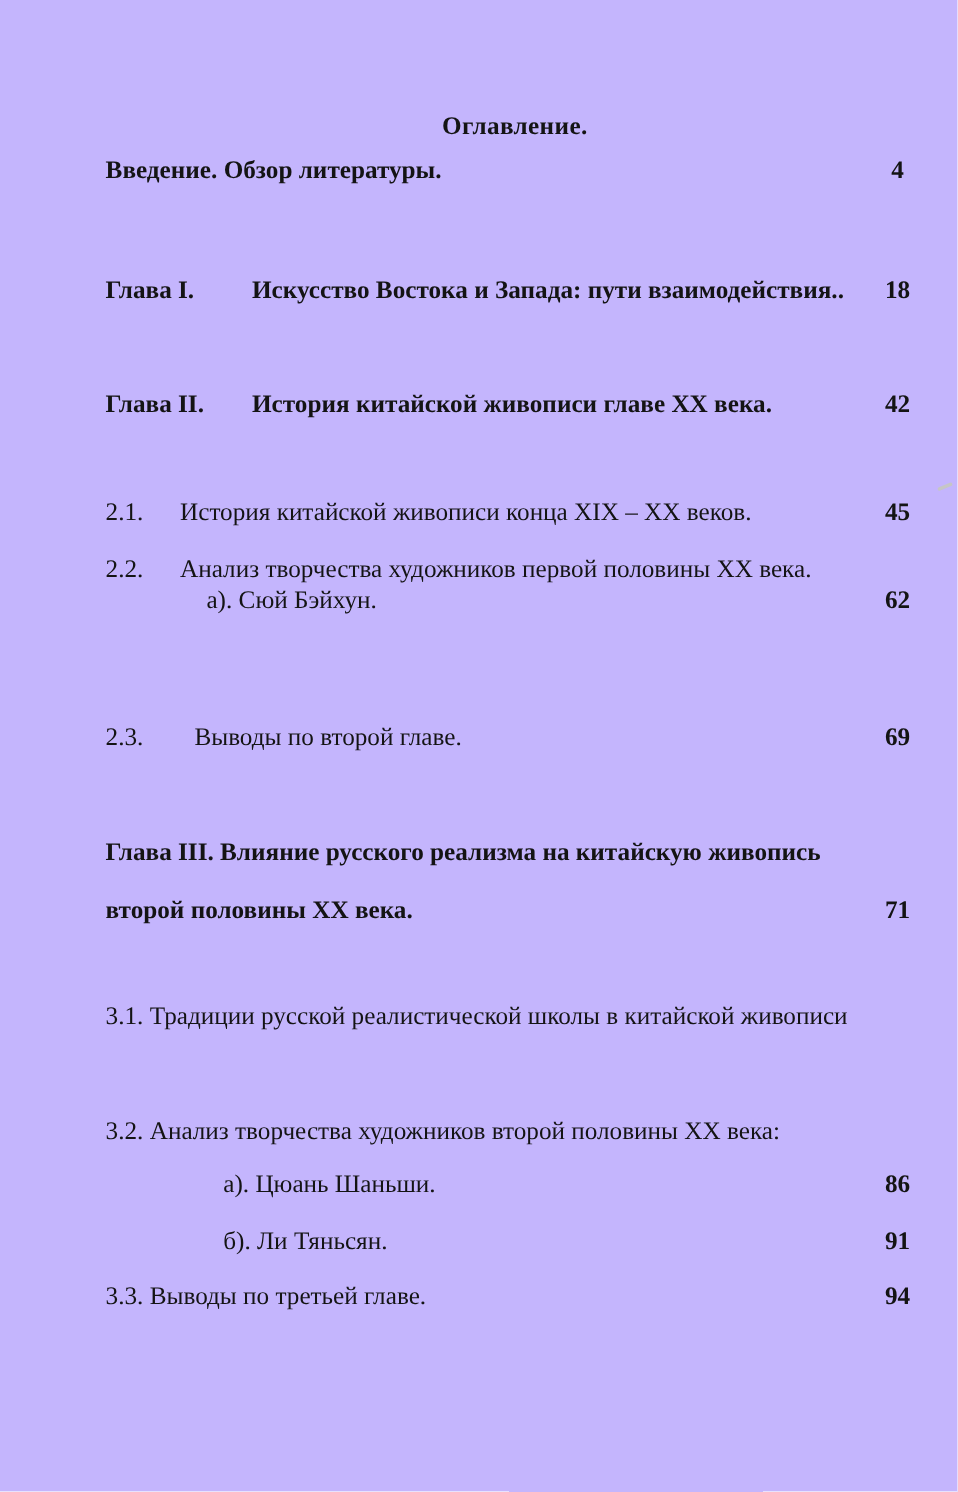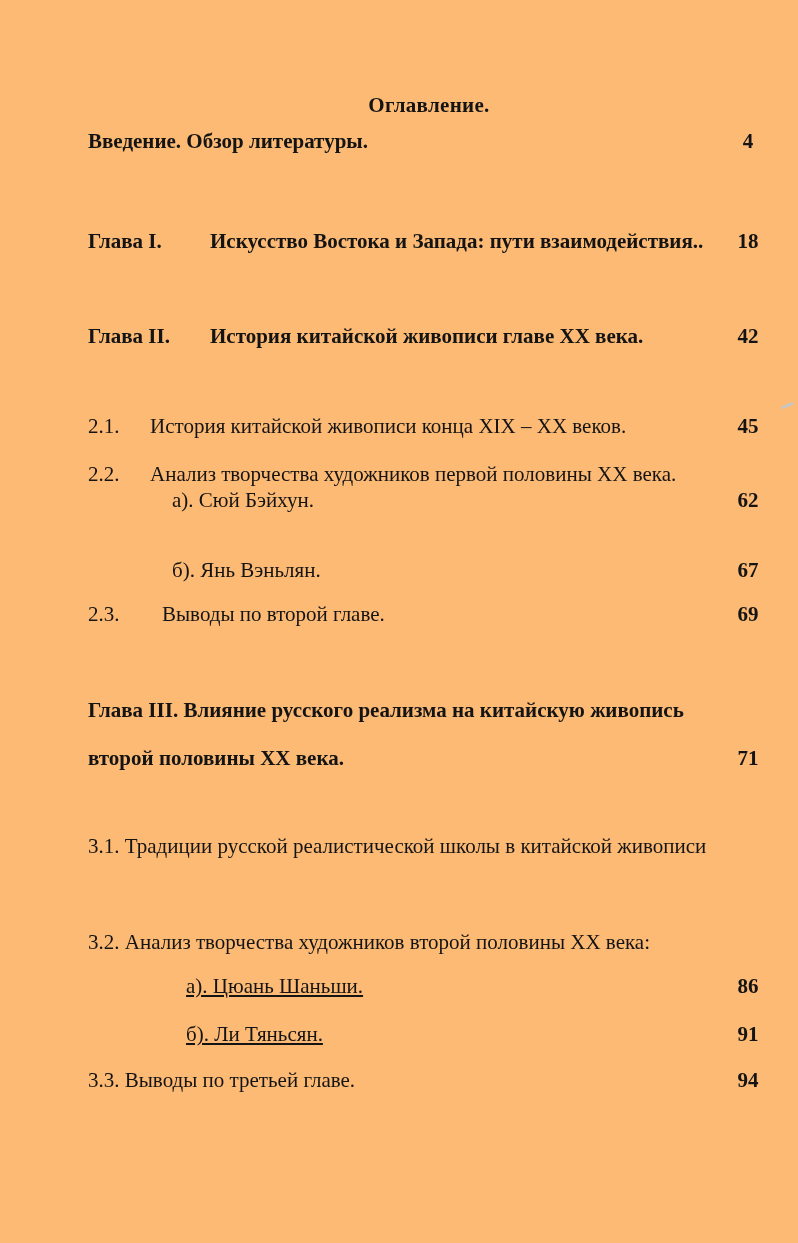--- a/index.html
+++ b/index.html
@@ -4,21 +4,21 @@
 <style>
   html, body {
     margin: 0;
     padding: 0;
     background: #ffffff;
   }
   #page {
     position: relative;
     width: 798px;
     height: 1243px;
-    background: #fdba74;
+    background: #c4b5fd;
     overflow: hidden;
     font-family: "Liberation Serif", "DejaVu Serif", serif;
     color: #141414;
   }
   .row {
     position: absolute;
     left: 88px;
     right: 28px;
     font-size: 21px;
     line-height: 26px;
@@ -31,21 +31,21 @@
     letter-spacing: 0.3px;
   }
   .chap-label {
     display: inline-block;
     width: 122px;
     font-weight: 700;
   }
   .num-62 { display: inline-block; width: 62px; }
   .num-74 { display: inline-block; width: 74px; }
   .indent-a2 { padding-left: 84px; }
-  .indent-a3 { padding-left: 98px; text-decoration: underline; }
+  .indent-a3 { padding-left: 98px; }
   .indent-years { padding-left: 70px; }
   .pagenum {
     position: absolute;
     right: 0;
     top: 0;
     width: 44px;
     text-align: center;
     font-weight: 700;
   }
   .scan-dash {
@@ -88,24 +88,20 @@
 
   <div class="row" style="top:461px;">
     <span class="num-62">2.2.</span><span>Анализ творчества художников первой половины XX века.</span>
   </div>
 
   <div class="row indent-a2" style="top:487px;">
     <span>а). Сюй Бэйхун.</span>
     <span class="pagenum">62</span>
   </div>
 
-  <div class="row indent-a2" style="top:557px;">
-    <span>б). Янь Вэньлян.</span>
-    <span class="pagenum">67</span>
-  </div>
 
   <div class="row" style="top:601px;">
     <span class="num-74">2.3.</span><span>Выводы по второй главе.</span>
     <span class="pagenum">69</span>
   </div>
 
   <div class="row bold" style="top:697px;">
     <span>Глава III. Влияние русского реализма на китайскую живопись</span>
   </div>
 

